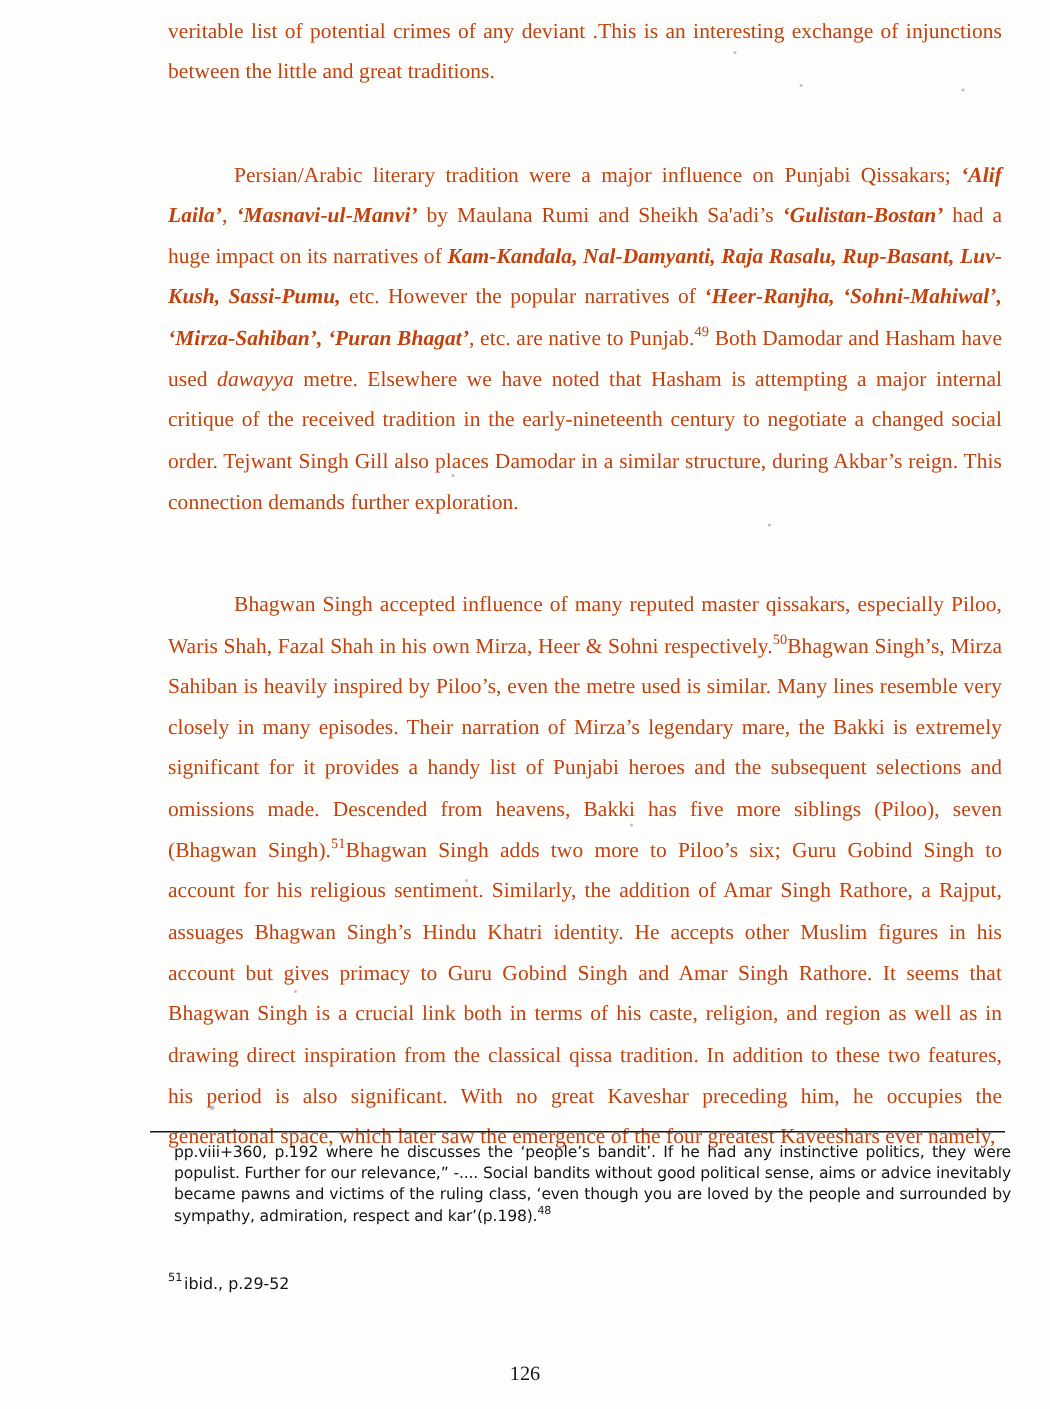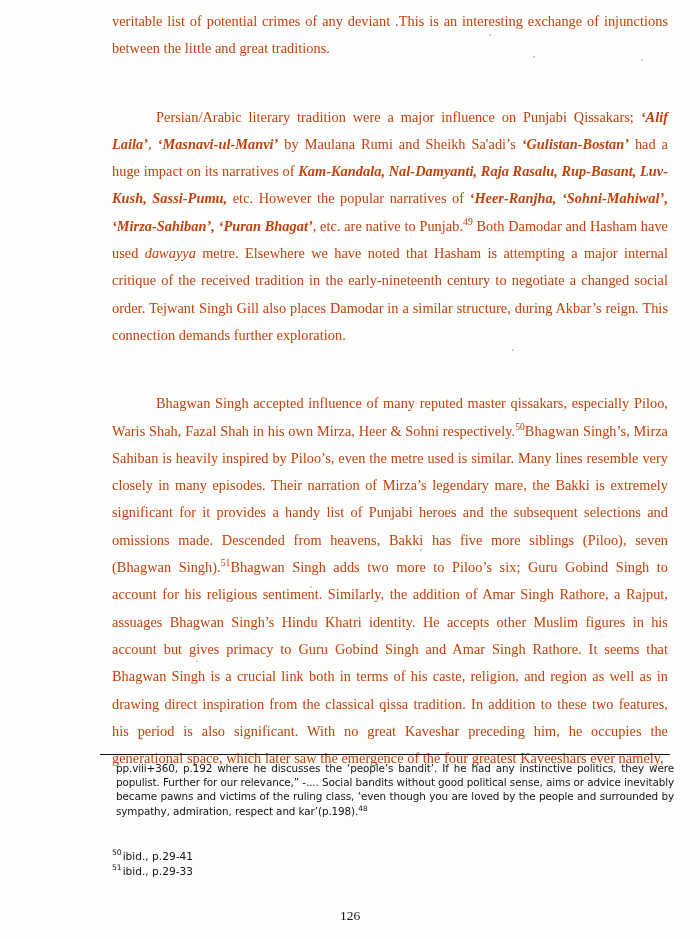--- a/index.html
+++ b/index.html
@@ -155,22 +155,19 @@
   </div>
 
   <div class="fn-rule"></div>
 
   <div class="fn-block">
     <p class="fn-para" id="fn-continuation"><span>pp.viii+360, p.192 where he discusses  the ‘people’s bandit’. If he had any instinctive politics, they were populist. Further for our relevance,” -.... Social bandits without good political sense, aims or advice inevitably became pawns and victims of the ruling class, ‘even though you are loved by the people and surrounded by sympathy, admiration, respect and kar’(p.198).</span><sup>48</sup></p>
   </div>
 
   <div class="fn-notes">
     <p class="fn-note">
-      <sup>50</sup><span>ibid., p.29-41</span>
-    </p>
-    <p class="fn-note">
-      <sup>51</sup><span>ibid., p.29-33</span>
+      <sup>51</sup><span>ibid., p.29-52</span>
     </p>
   </div>
 
   <div class="page-number">126</div>
 
 </div>
 
 </body></html>

